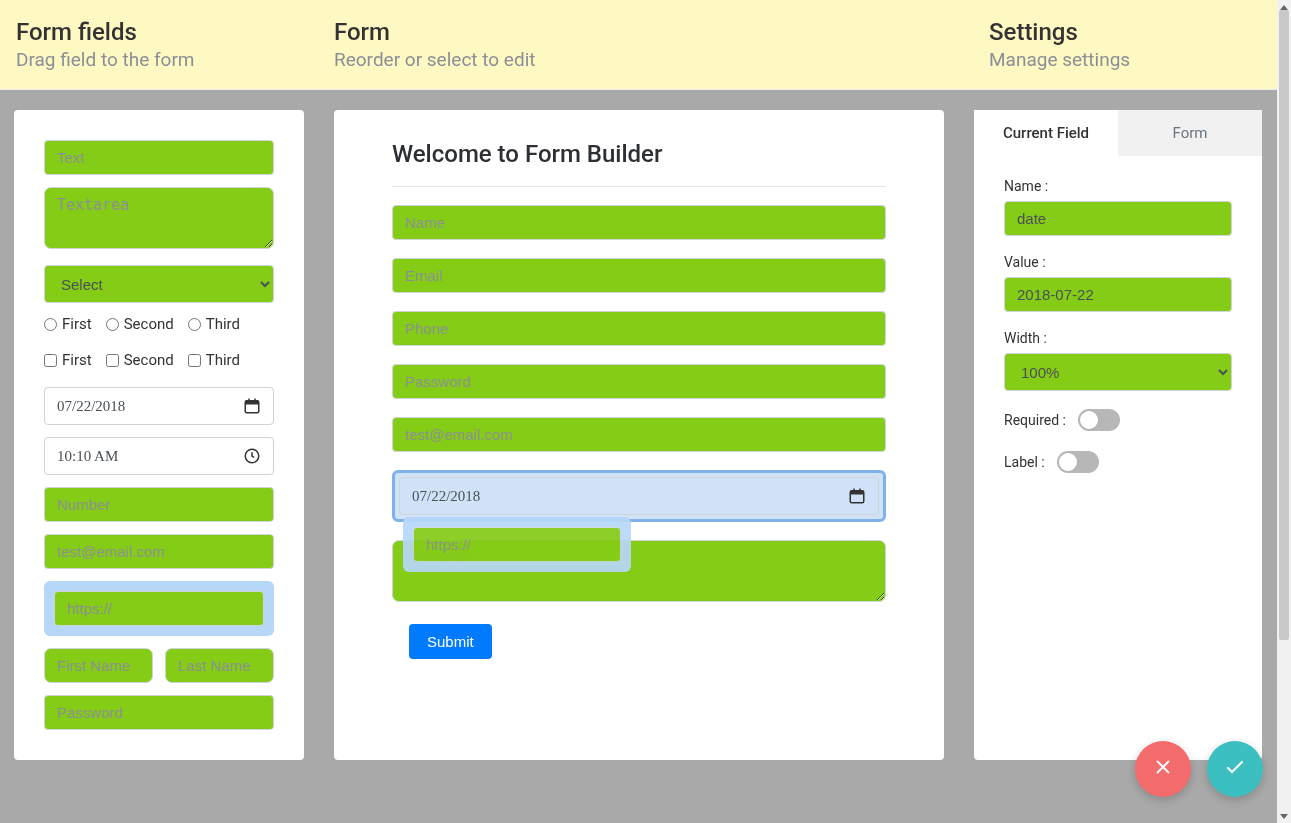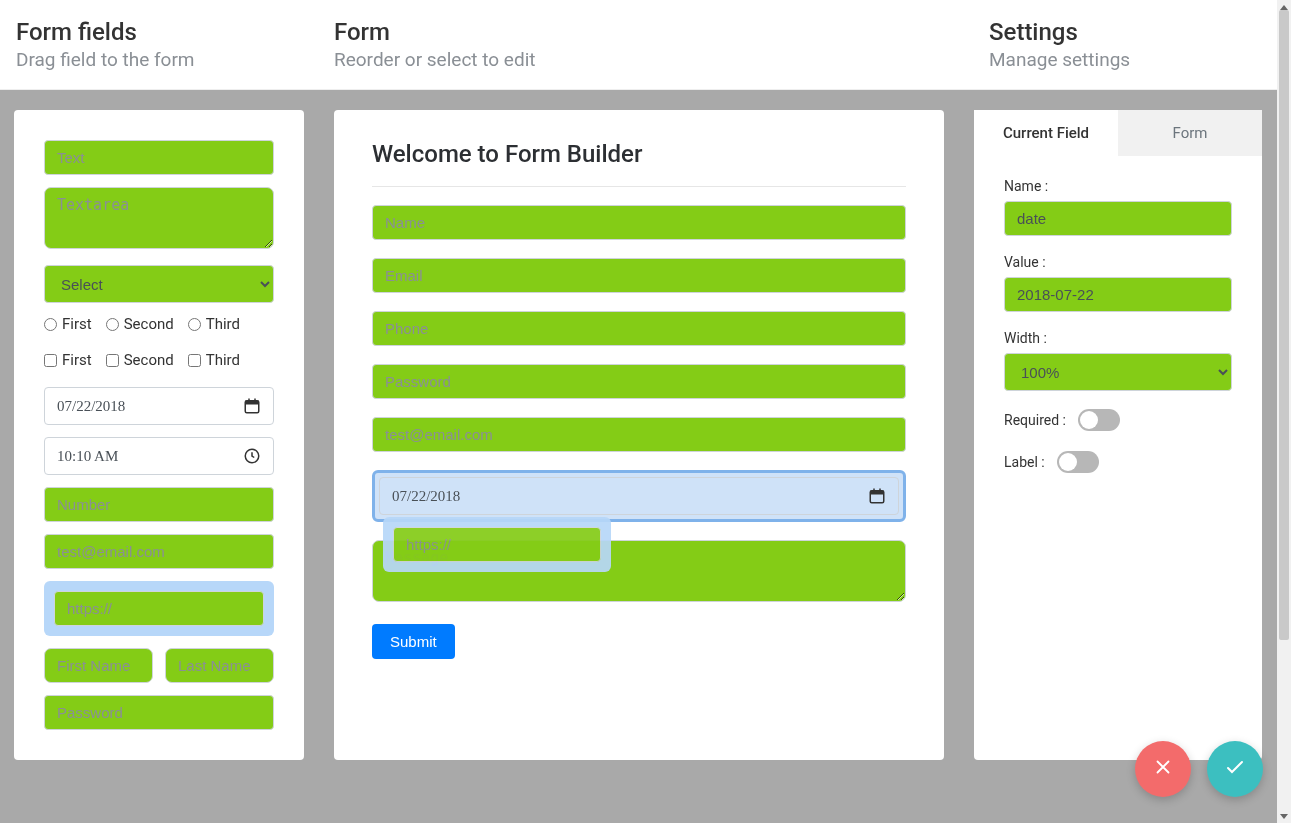--- a/index.html
+++ b/index.html
@@ -4,42 +4,42 @@
 <style>
   * { box-sizing: border-box; margin: 0; padding: 0; }
   body {
     font-family: -apple-system, BlinkMacSystemFont, "Segoe UI", Roboto, "Helvetica Neue", Arial, sans-serif;
     background: #a9a9a9;
     color: #333;
     font-size: 15px;
   }
   .header {
     display: flex;
-    background: #ffffff;
+    background: #fef9c3;
     border-bottom: 1px solid #eee;
     padding: 0;
   }
   .header-col { padding: 18px 16px 18px 16px; }
   .header-col.c1 { width: 318px; }
   .header-col.c2 { flex: 1; }
   .header-col.c3 { width: 318px; }
   .header-title { font-size: 24px; font-weight: 500; color: #333; margin-bottom: 2px; }
   .header-sub { color: #8a8f95; font-size: 19px; }
 
   .workspace {
     display: flex;
     gap: 30px;
     padding: 20px 14px;
   }
   .panel {
     background: #fff;
     border-radius: 4px;
   }
   .panel-left { width: 290px; padding: 30px; }
-  .panel-mid { flex: 1; padding: 30px 38px; max-width: 610px; }
+  .panel-mid { flex: 1; padding: 30px 58px; max-width: 610px; }
   .panel-right { width: 288px; padding: 0 0 20px 0; }
 
   .form-control {
     width: 100%;
     padding: 8px 12px;
     font-size: 15px;
     border: 1px solid #ced4da;
     border-radius: 4px;
     background: #84cc16;
     color: #495057;
@@ -89,21 +89,21 @@
     position: absolute;
     left: 8px; top: 44px;
     width: 228px;
     background: #b7d7f9;
     border-radius: 6px;
     padding: 10px;
     z-index: 5;
     opacity: 0.92;
   }
   .submit-btn {
-    background: #007bff; color:#fff; border:none; padding:9px 18px; font-size:15px; border-radius:4px; cursor:pointer;
+    background: #007bff; color:#fff; border:none; padding:9px 18px; font-size:15px; border-radius:4px; cursor:pointer;margin-left:17px;
   }
 
   
   .tabs { display:flex; }
   .tab {
     flex:1; text-align:center; padding:14px 0; font-size:15px; color:#6c757d; background:#f1f1f1; cursor:pointer;
   }
   .tab.active { background:#fff; color:#333; font-weight:500; }
   .settings-body { padding: 22px 30px; }
   .setting-label { font-size:14px; color:#333; margin-bottom:7px; }

